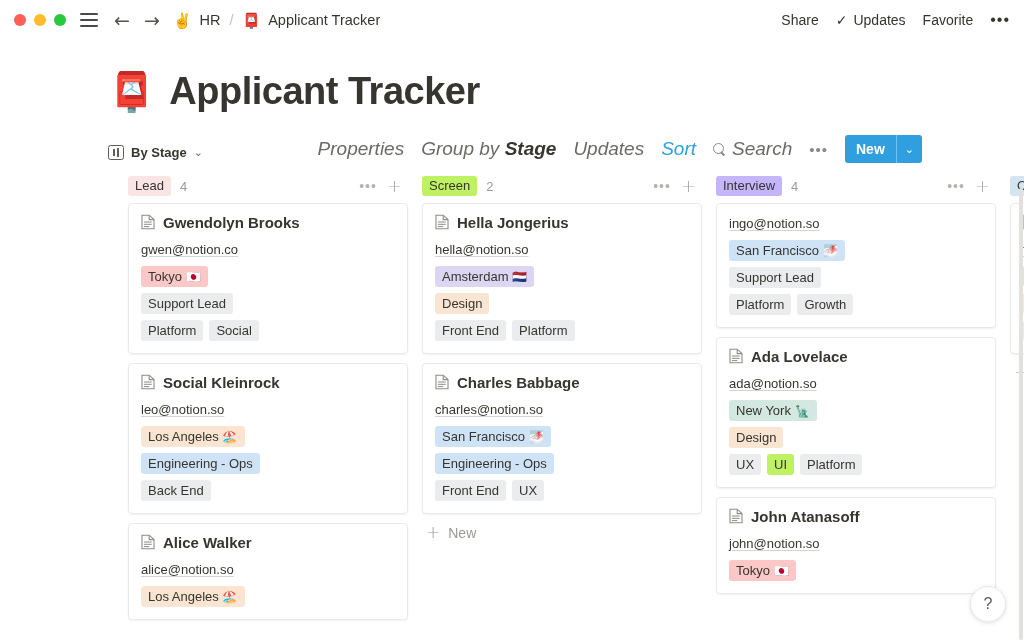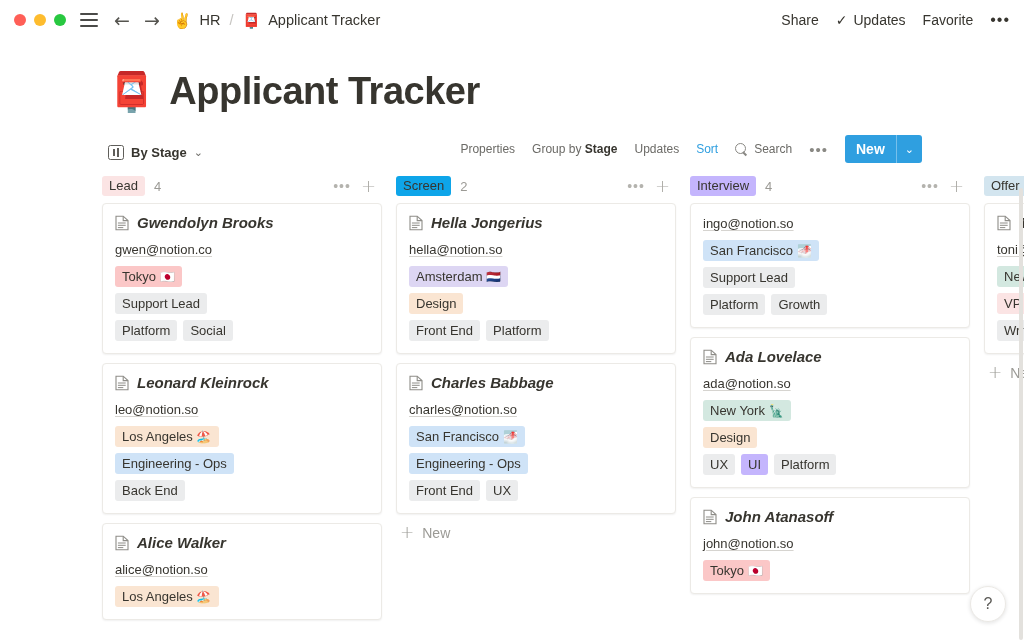--- a/index.html
+++ b/index.html
@@ -67,21 +67,21 @@
     width: 16px; height: 15px; border: 1.6px solid #5f5e5a; border-radius: 2.5px;
     display: flex; align-items: center; justify-content: center; gap: 1.5px;
   }
   .board-ico i { display: block; width: 2.5px; background: #5f5e5a; height: 7px; }
   .board-ico i.tall { height: 9px; }
   .viewtab .label { font-size: 13px; font-weight: bold; color: #37352f; }
   .chev { font-size: 11px; color: #6b6a66; font-family: "DejaVu Sans", sans-serif; }
 
   .toolbar { position: absolute; right: 102px; top: 22px;
              display: flex; align-items: center; gap: 17px; height: 28px; }
-  .tool { font-size: 12px; color: #6b6a66; cursor: pointer; white-space: nowrap; }
+  .tool { font-size: 19px; color: #6b6a66; cursor: pointer; white-space: nowrap; font-style: italic; }
   .tool b { color: #37352f; font-weight: bold; }
   .tool.active { color: #2f9fe0; text-align: center; }
   .tool.search { display: flex; align-items: center; gap: 6px; }
   .search-ico { width: 13px; height: 13px; position: relative; display: inline-block; }
   .search-ico::before { content: ""; position: absolute; left: 0; top: 0;
       width: 9px; height: 9px; border: 1.5px solid #8a8984; border-radius: 50%; }
   .search-ico::after { content: ""; position: absolute; left: 8px; top: 8.5px;
       width: 5px; height: 1.5px; background: #8a8984; transform: rotate(45deg);
       transform-origin: left center; }
   .tool-dots { font-size: 15px; color: #8a8984; letter-spacing: 1px; line-height: 1; cursor: pointer; }
@@ -93,20 +93,21 @@
   .newbtn .sep { width: 1px; background: rgba(255,255,255,.35); }
   .newbtn .cv { color: #fff; font-size: 11px; padding: 0 8px; display: flex;
                 align-items: center; font-family: "DejaVu Sans", sans-serif; }
 
   
   .board {
     display: flex;
     padding-left: 102px;
     gap: 0;
     align-items: flex-start;
+    margin-left: 26px;
   }
   .column { width: 294px; flex: 0 0 294px; padding-right: 14px; }
 
   .col-head {
     display: flex; align-items: center;
     height: 34px; padding: 0 6px 0 0;
     position: relative;
   }
   .col-badge {
     font-size: 13px; padding: 2px 7px; border-radius: 3px; line-height: 16px;
@@ -121,21 +122,21 @@
   .cards { display: flex; flex-direction: column; gap: 9px; }
 
   .card {
     background: #fff;
     border: 1px solid #eceae6;
     border-radius: 4px;
     box-shadow: 0 1px 2px rgba(15,15,15,.06);
     padding: 10px 12px 12px 12px;
     cursor: pointer;
   }
-  .card-title { display: flex; align-items: flex-end; gap: 8px; margin-bottom: 9px; font-style: italic; }
+  .card-title { display: flex; align-items: flex-start; gap: 8px; margin-bottom: 9px; }
   .doc-ico { width: 14px; height: 16px; position: relative; flex: 0 0 14px; }
   .doc-ico svg { display: block; }
   .card-name { font-size: 15px; font-weight: bold; color: #37352f; }
   .card-email {
     font-size: 13px; color: #37352f; text-decoration: underline;
     text-decoration-color: #d6d4d0; text-underline-offset: 2px;
     margin-bottom: 9px; display: inline-block;
   }
   .tagrow { display: flex; flex-wrap: wrap; gap: 6px; margin-bottom: 6px; }
   .tagrow:last-child { margin-bottom: 0; }
@@ -284,21 +285,21 @@
           </div>
           <div class="card">
             <div class="card-title">
               <span class="doc-ico">
                 <svg width="14" height="16" viewBox="0 0 14 16">
                   <path d="M1 1.2h7.2L13 5.6V14.8H1z" fill="#fff" stroke="#8e8d88" stroke-width="1.1"></path>
                   <path d="M8.2 1.2v4.4H13" fill="none" stroke="#8e8d88" stroke-width="1.1"></path>
                   <path d="M3.3 8h7M3.3 10.3h7M3.3 12.6h4.6" stroke="#8e8d88" stroke-width="1" stroke-linecap="round"></path>
                 </svg>
               </span>
-              <span class="card-name">Leonard Kleinrock</span>
+              <span class="card-name">Social Kleinrock</span>
             </div>
             <div><span class="card-email">leo@notion.so</span></div>
             <div class="tagrow">
               <span class="tag" style="background: rgb(250, 229, 210);">
                 <span>Los Angeles</span>
                 <span class="em">🏖️</span>
               </span>
             </div>
             <div class="tagrow">
               <span class="tag" style="background: rgb(207, 227, 247);">
@@ -327,21 +328,21 @@
               <span class="tag" style="background: rgb(250, 229, 210);">
                 <span>Los Angeles</span>
                 <span class="em">🏖️</span>
               </span>
             </div>
           </div>
         </div>
       </div>
       <div class="column">
         <div class="col-head">
-          <span class="col-badge" style="background: #0ea5e9;">Screen</span>
+          <span class="col-badge" style="background: #bef264;">Screen</span>
           <span class="col-count">2</span>
           <span class="col-actions">
             <span class="d">•••</span>
             <span class="p">+</span>
           </span>
         </div>
         <div class="cards">
           <div class="card">
             <div class="card-title">
               <span class="doc-ico">
@@ -464,21 +465,21 @@
             </div>
             <div class="tagrow">
               <span class="tag" style="background: rgb(250, 229, 210);">
                 <span>Design</span>
               </span>
             </div>
             <div class="tagrow">
               <span class="tag" style="background: rgb(235, 236, 237);">
                 <span>UX</span>
               </span>
-              <span class="tag" style="background: #c4b5fd; align-items: flex-end;">
+              <span class="tag" style="background: #bef264; align-items: flex-end;">
                 <span>UI</span>
               </span>
               <span class="tag" style="background: rgb(235, 236, 237);">
                 <span>Platform</span>
               </span>
             </div>
           </div>
           <div class="card">
             <div class="card-title">
               <span class="doc-ico">

